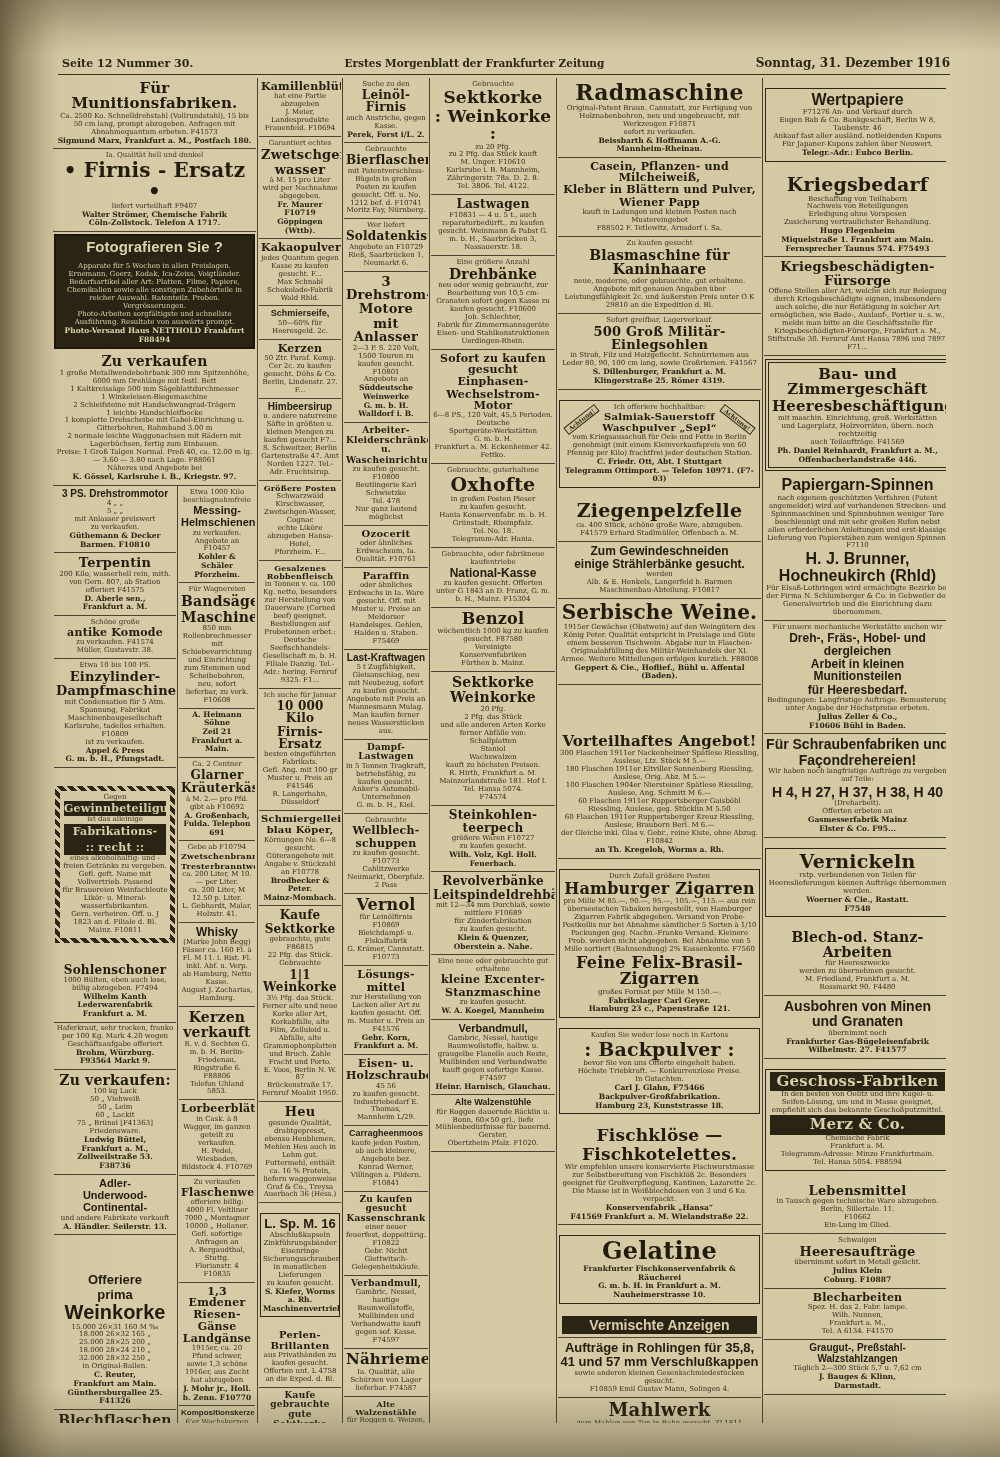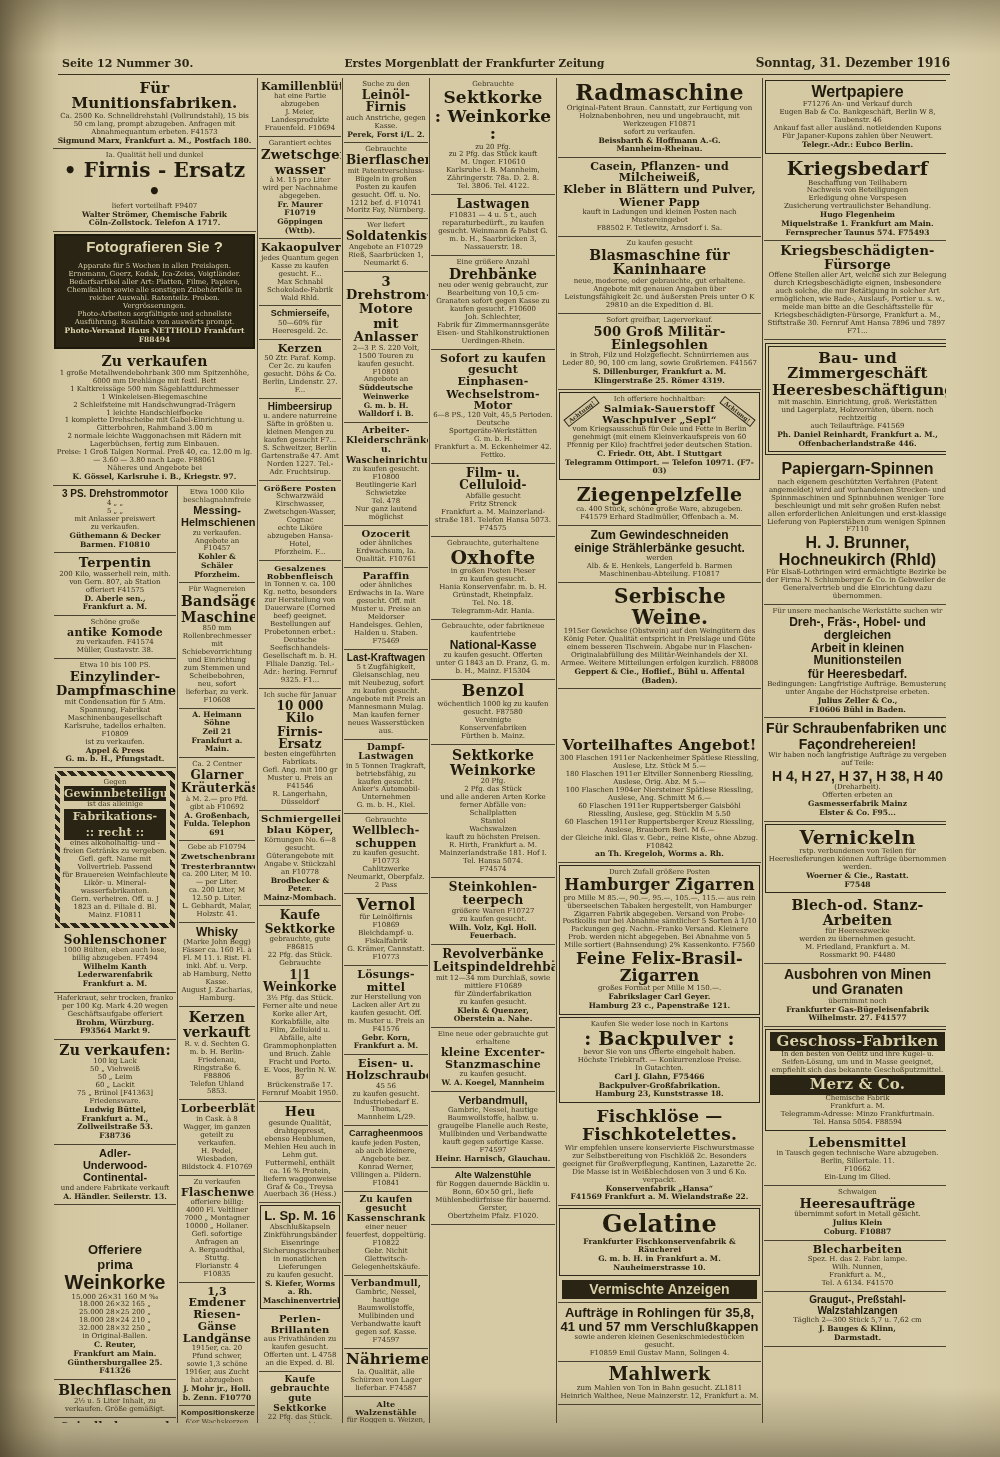--- a/index.html
+++ b/index.html
@@ -16,23 +16,23 @@
     align-items:baseline;font-weight:bold;color:#2c2616;font-size:11px;}
   .masthead .mid{font-size:10.5px;}
   .masthead .right{font-size:12px;}
   .rule{position:absolute;left:58px;top:74px;width:892px;border-top:1.5px solid #38311f;}
   .paper{position:absolute;left:52px;top:78px;width:894px;height:1345px;display:flex;align-items:stretch;overflow:hidden;}
   .col{border-left:1px solid #4a4230;padding:0 1px;box-sizing:border-box;overflow:hidden;flex:none;}
   .col:first-child{border-left:none;}
   .split{display:flex;align-items:stretch;}
   .split > .col{height:100%;}
   .ad{position:relative;padding:2px 2px 3px;border-bottom:1px solid #4a4230;overflow:hidden;color:#332c1c;}
-  .ad.box{border:1.5px solid #2d271a;margin:2px 1px;}
+  .ad.box{border:1.5px solid #2d271a;margin:10px 1px;}
   .ad.box2{border:4px double #2d271a;margin:3px 1px;padding:3px;}
-  .ad.chk{border:5px solid #2d271a;border-image:repeating-linear-gradient(45deg,#2d271a 0 4px,#cfc49e 4px 7px) 5;margin:3px 1px;}
+  .ad.chk{border:5px solid #2d271a;border-image:repeating-linear-gradient(45deg,#2d271a 0 4px,#cfc49e 4px 7px) 5;margin:18px 1px;}
   .ad.dark{background:#2a2414;color:#d9cfa9;border:2px solid #1c180c;margin:2px 1px;}
   .ad.dark .t,.ad.dark .bl,.ad.dark .fl{color:#ddd3ac;}
   .t{font-weight:bold;text-align:center;color:#221c0f;line-height:1.03;margin:1px 0;
      font-family:"DejaVu Serif",serif;letter-spacing:.2px;}
   .t.sans{font-family:"Liberation Sans",sans-serif;letter-spacing:0;}
   .k{font-size:7px;text-align:center;color:#3a3322;}
   .bl{font-size:7px;line-height:1.14;text-align:center;}
   .fl{font-size:7.5px;line-height:1.15;text-align:center;font-weight:bold;color:#2a2413;}
   .inv .t{background:#2a2414;color:#d9cfa9;padding:2px 0;margin:0 2px;}
   .achtag{position:absolute;top:14px;font-size:6px;font-weight:bold;transform:rotate(-38deg);
@@ -519,28 +519,20 @@
           <div class="t" style="font-size: 11px;">Einphasen-</div>
           <div class="t" style="font-size: 11px;">Wechselstrom-Motor</div>
           <div class="bl">6—8 PS., 120 Volt, 45,5 Perioden.</div>
           <div class="bl">Deutsche</div>
           <div class="bl">Sportgeräte-Werkstätten</div>
           <div class="bl">G. m. b. H.</div>
           <div class="bl">Frankfurt a. M.  Eckenheimer 42.</div>
           <div class="bl">Fettko.</div>
         </div>
         <div class="ad">
-          <div class="t" style="font-size: 12px;">Film- u. Celluloid-</div>
-          <div class="bl">Abfälle gesucht</div>
-          <div class="bl">Fritz Strenck</div>
-          <div class="bl">Frankfurt a. M.  Mainzerland-</div>
-          <div class="bl">straße 181.  Telefon Hansa 5073.</div>
-          <div class="bl">F74575</div>
-        </div>
-        <div class="ad">
           <div class="k">Gebrauchte, guterhaltene</div>
           <div class="t" style="font-size: 19px;">Oxhofte</div>
           <div class="bl">in großen Posten     Pieser</div>
           <div class="bl">zu kaufen gesucht.</div>
           <div class="bl">Hania Konservenfabr. m. b. H.</div>
           <div class="bl">Grünstadt, Rheinpfalz.</div>
           <div class="bl">Tel. No. 18.</div>
           <div class="bl">Telegramm-Adr. Hania.</div>
         </div>
         <div class="ad">
@@ -649,21 +641,21 @@
           <div class="bl">F41579        Erhard Stadlmüller, Offenbach a. M.</div>
         </div>
         <div class="ad">
           <div class="t sans" style="font-size: 12px;">Zum Gewindeschneiden</div>
           <div class="t sans" style="font-size: 12px;">einige Strählerbänke gesucht.</div>
           <div class="bl">werden</div>
           <div class="bl">Alb. &amp; E. Henkels, Langerfeld b. Barmen</div>
           <div class="bl">Maschinenbau-Abteilung.     F10817</div>
         </div>
         <div class="ad">
-          <div class="t" style="font-size: 20px; margin-left: 21px;">Serbische Weine.</div>
+          <div class="t" style="font-size: 20px;">Serbische Weine.</div>
           <div class="bl">1915er Gewächse (Obstwein) auf den Weingütern des König Peter. Qualität entspricht in Preislage und Güte einem besseren Tischwein. Abgabe nur in Flaschen-Originalabfüllung des Militär-Weinhandels der XI. Armee. Weitere Mitteilungen erfolgen kurzlich.  F88008</div>
           <div class="fl">Geppert &amp; Cie., Hoflief., Bühl u. Affental (Baden).</div>
         </div>
         <div class="ad">
           <div class="t" style="font-size: 15px; margin-top: 47px;">Vorteilhaftes Angebot!</div>
           <div class="bl">300 Flaschen 1911er Nackenheimer Spätlese Riessling, Auslese, Ltz. Stück M 5.—</div>
           <div class="bl">180 Flaschen 1911er Eltviller Sonnenberg Riessling, Auslese, Orig. Abz. M 5.—</div>
           <div class="bl">100 Flaschen 1904er Niersteiner Spätlese Riessling, Auslese, Ang. Schmitt M 6.—</div>
           <div class="bl">60 Flaschen 1911er Ruppertsberger Gaisböhl Riessling, Auslese, geg. Stücklin M 5.50</div>
           <div class="bl">60 Flaschen 1911er Ruppertsberger Kreuz Riessling, Auslese, Brauborn Berl. M 6.—</div>

